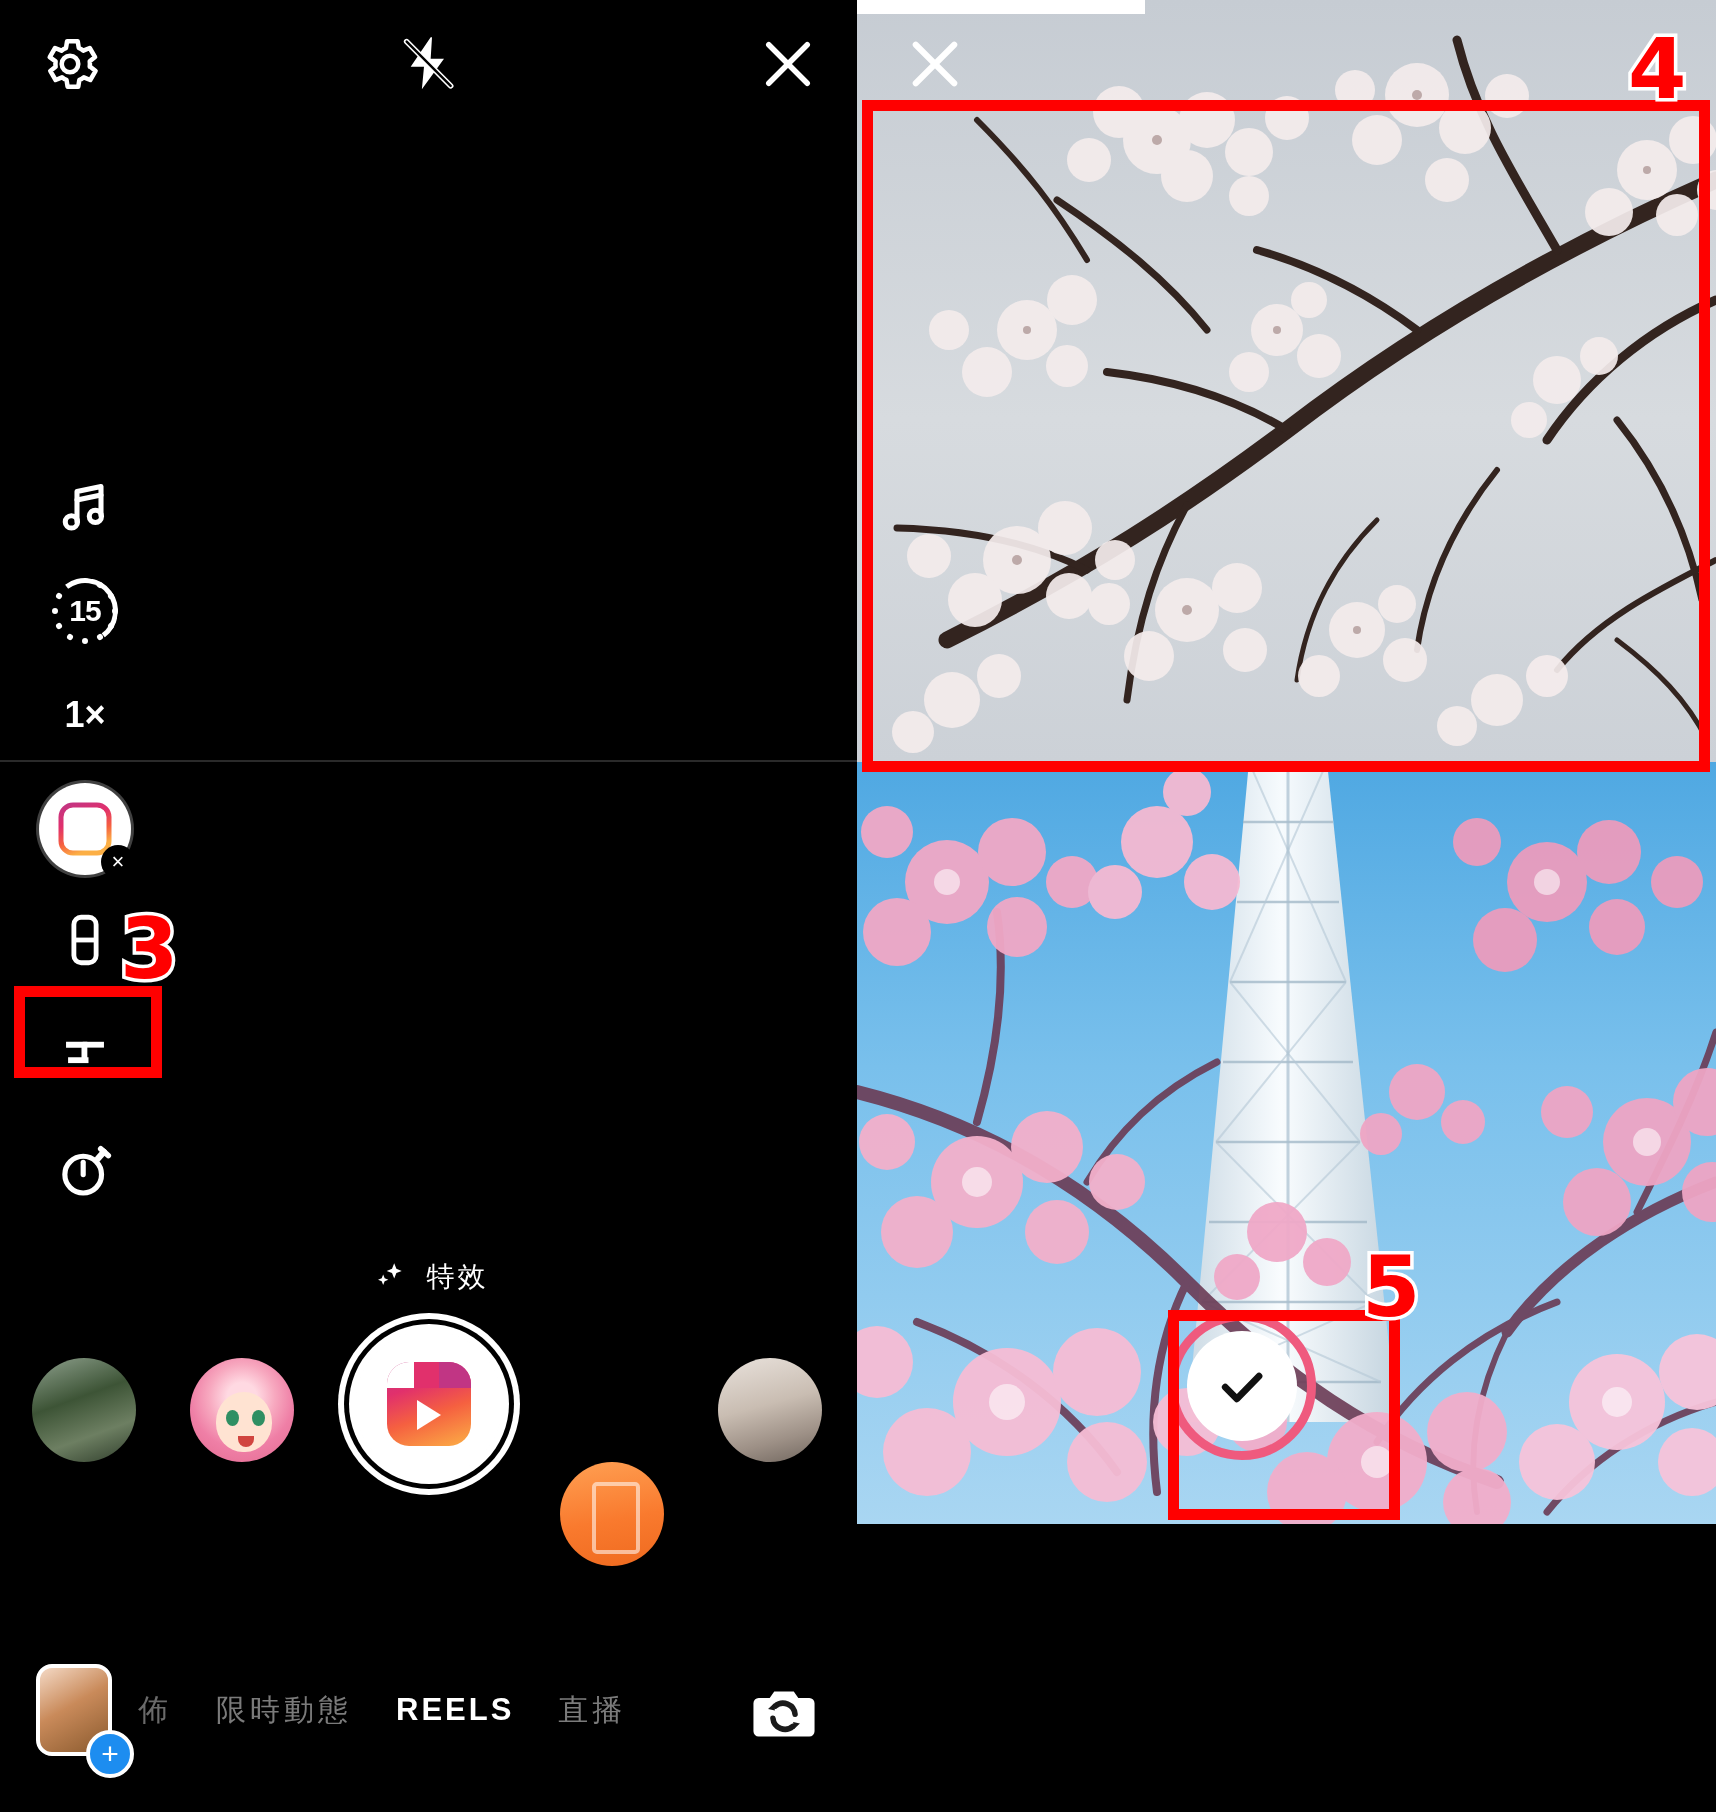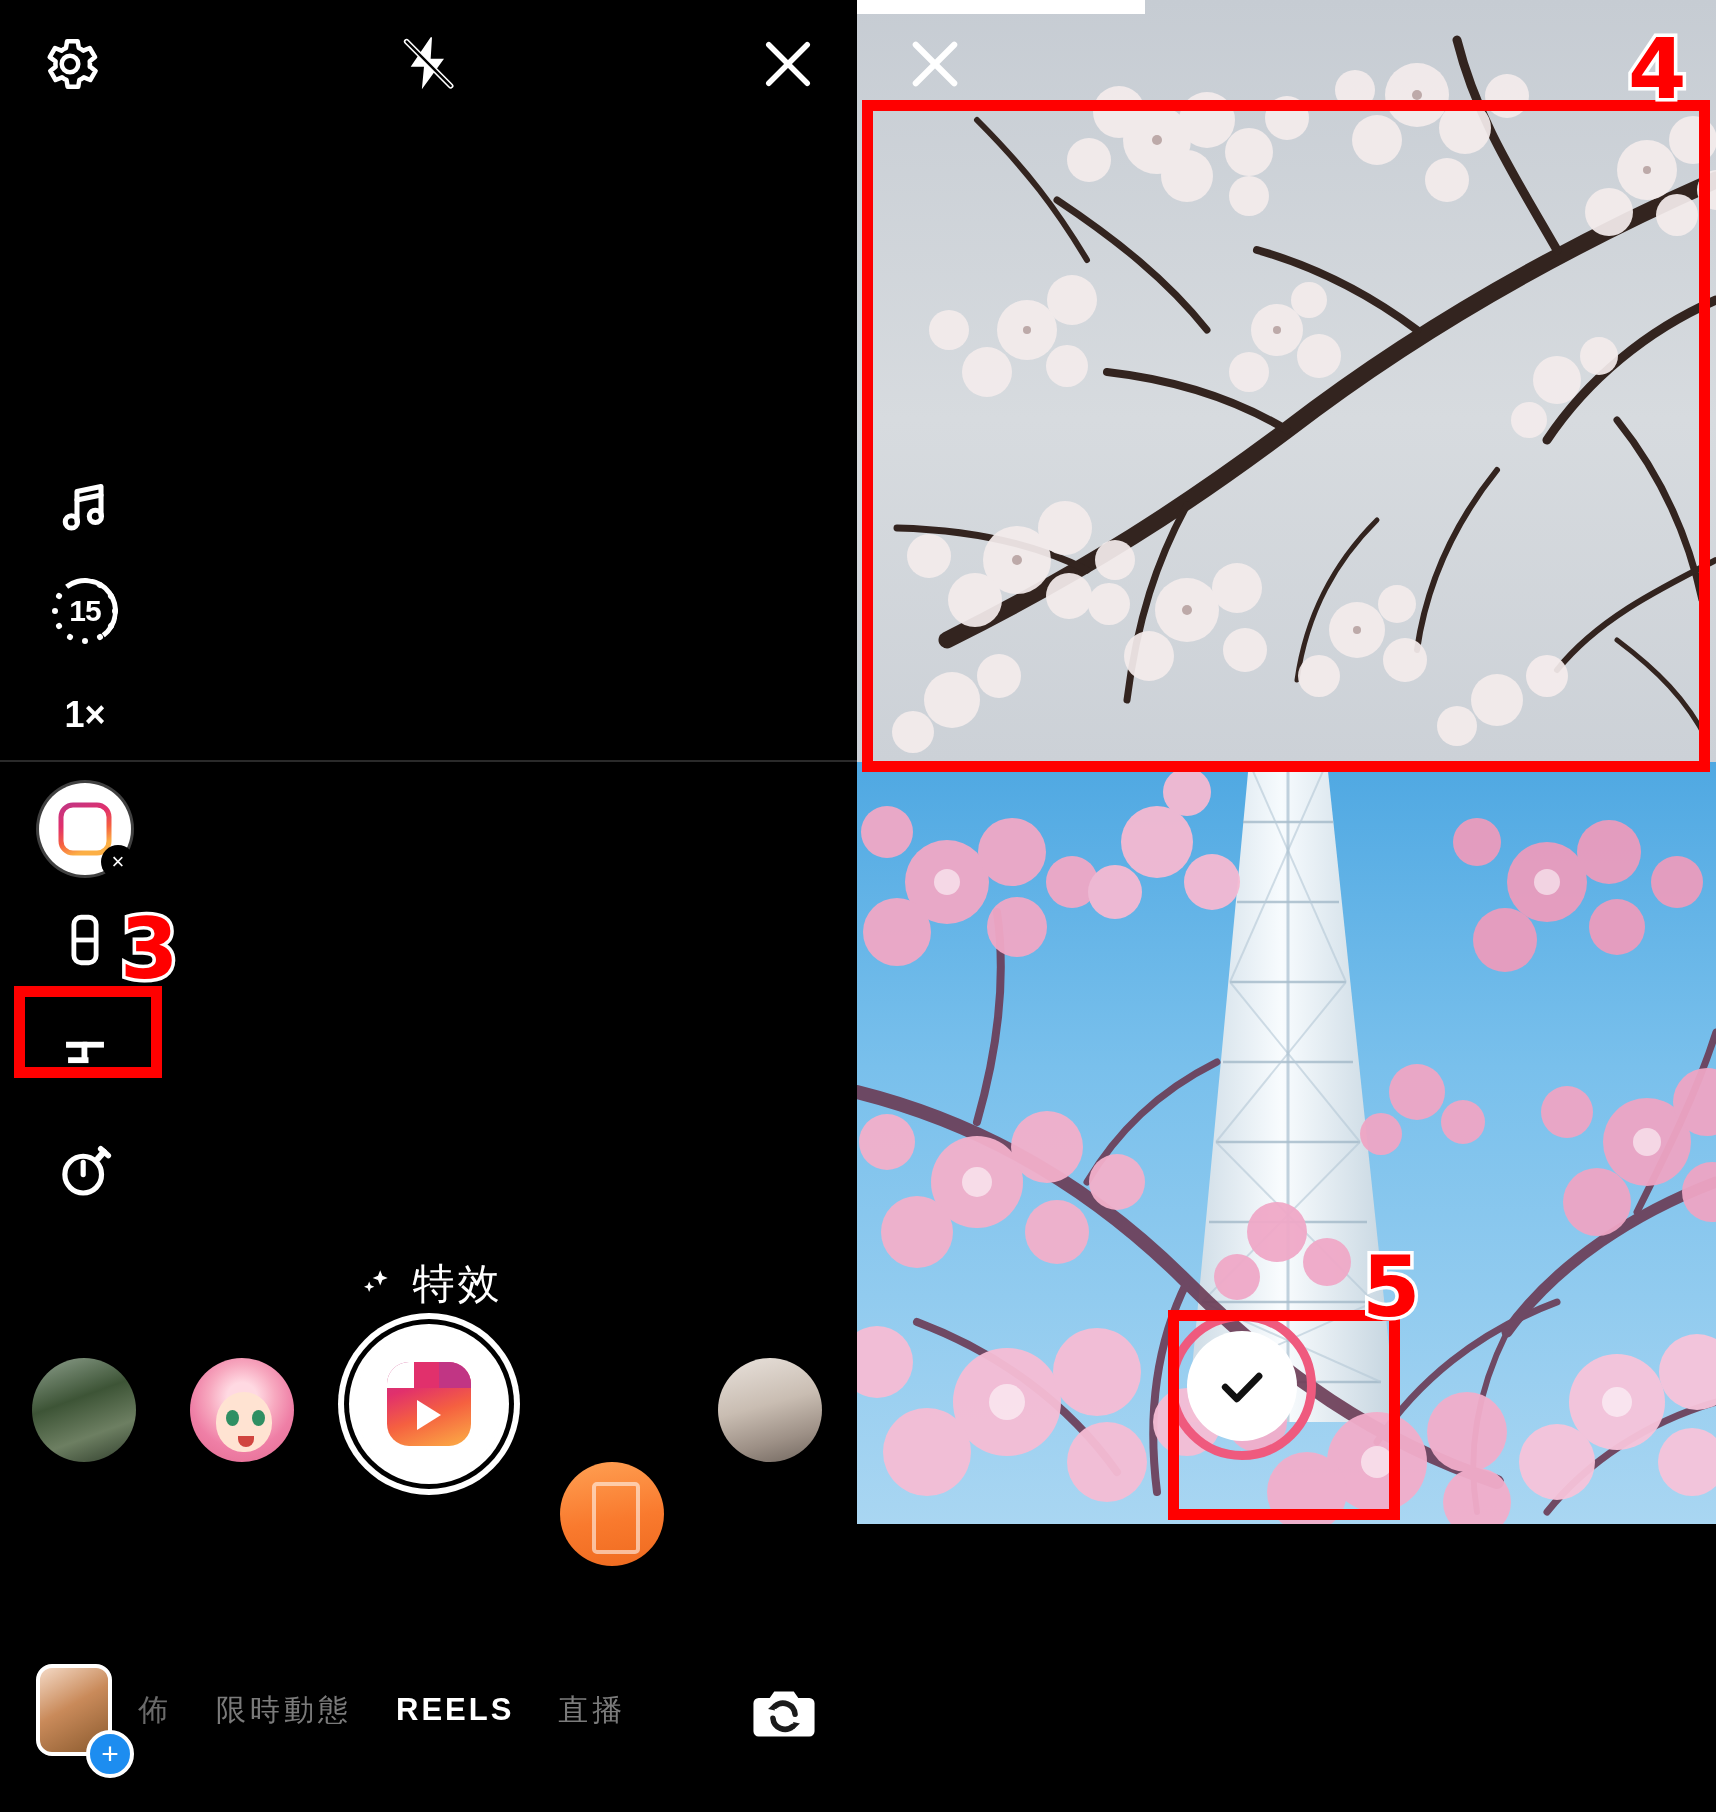--- a/index.html
+++ b/index.html
@@ -41,21 +41,21 @@
       color:#fff;font-size:22px;line-height:1;}
 
   .annot-num{position:absolute;font-size:84px;font-weight:900;color:#ff0000;
       -webkit-text-stroke:7px #ffffff;paint-order:stroke fill;z-index:30;
       font-family:"DejaVu Sans","Liberation Sans",sans-serif;}
   .annot-box{position:absolute;border:11px solid #ff0000;box-sizing:border-box;z-index:25;}
 
   
   .fx-label{position:absolute;left:0;top:1256px;width:857px;display:flex;
       align-items:center;justify-content:center;gap:16px;color:#fff;}
-  .fx-label .txt{font-size:42px;letter-spacing:3px;}
+  .fx-label .txt{font-size:28px;letter-spacing:3px;}
 
   
   .carousel{position:absolute;left:0;top:1330px;width:857px;height:180px;}
   .cs-item{position:absolute;top:28px;width:104px;height:104px;border-radius:50%;overflow:hidden;}
   .cs-center{position:absolute;top:0;left:355px;width:148px;height:148px;border-radius:50%;
       background:#fff;display:flex;align-items:center;justify-content:center;
       box-shadow:0 0 0 6px #fff, 0 0 0 11px #000, 0 0 0 17px #fff;}
   .reels-glyph{width:84px;height:84px;border-radius:22px;position:relative;overflow:hidden;
       background:linear-gradient(160deg,#c13584 0%,#e1306c 30%,#f56040 60%,#fcaf45 100%);}
   .reels-glyph .bar{position:absolute;top:0;left:0;right:0;height:26px;

